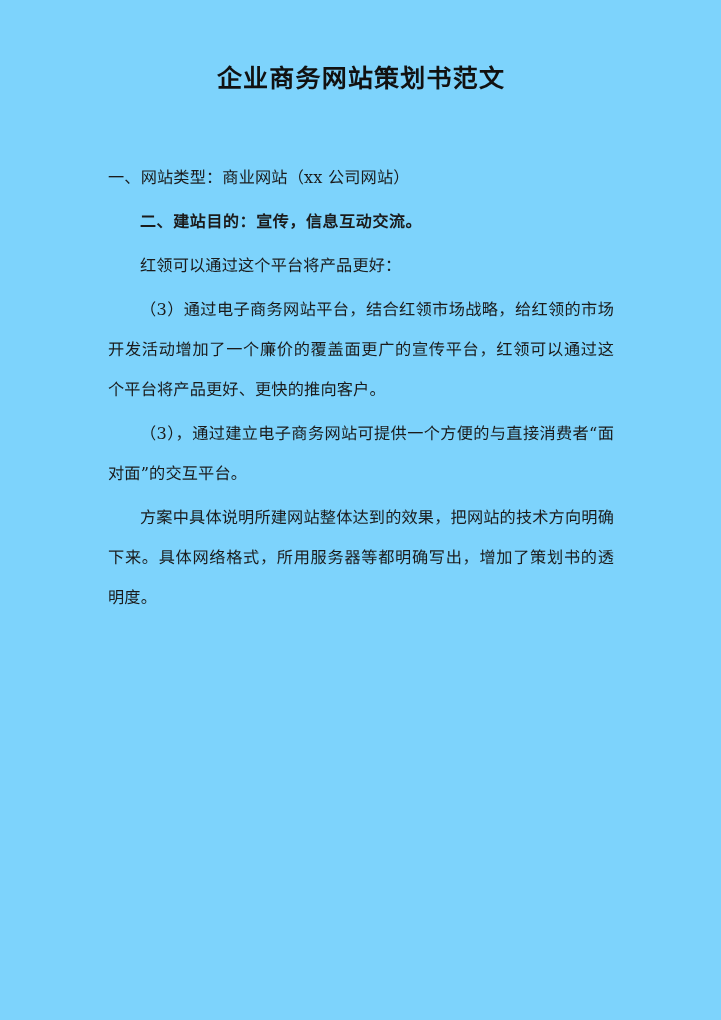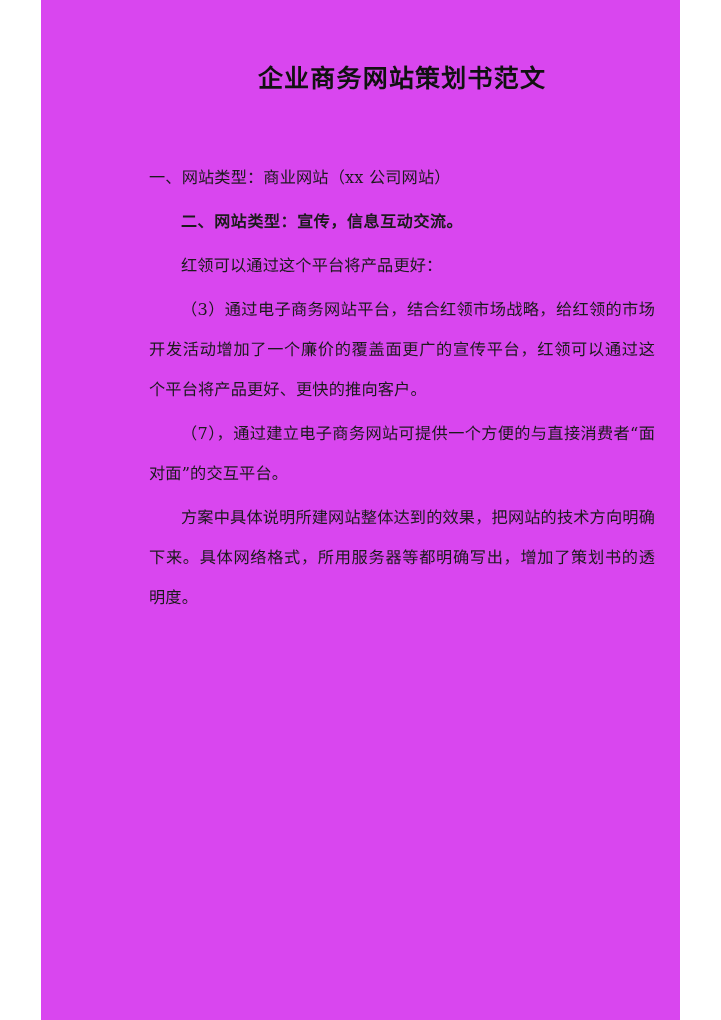--- a/index.html
+++ b/index.html
@@ -10,24 +10,24 @@
   }
 
   body {
     font-family: "DejaVu Serif", "Liberation Serif", serif;
     color: #1b1b1b;
     -webkit-font-smoothing: antialiased;
   }
 
   .page {
     position: relative;
-    width: 639px;
+    width: 721px;
     height: 1020px;
     margin: 0 auto;
-    background: #d946ef;
+    background: #7dd3fc;
     overflow: hidden;
     box-sizing: border-box;
   }
 
   .doc-body {
     position: absolute;
     left: 104px;
     top: 62px;
     width: 514px;
   }
@@ -81,28 +81,28 @@
 
 <div class="page">
   <div class="doc-body">
 
     <h1 class="doc-title">企业商务网站策划书范文</h1>
 
     <div class="title-gap"></div>
 
     <p class="para no-indent">一、网站类型：商业网站（xx 公司网站）</p>
 
-    <p class="para indent heading-bold">二、网站类型：宣传，信息互动交流。</p>
+    <p class="para indent heading-bold">二、建站目的：宣传，信息互动交流。</p>
 
     <p class="para indent">红领可以通过这个平台将产品更好：</p>
 
 
     <p class="para indent">（3）通过电子商务网站平台，结合红领市场战略，给红领的市场开发活动增加了一个廉价的覆盖面更广的宣传平台，红领可以通过这个平台将产品更好、更快的推向客户。</p>
 
-    <p class="para indent">（7），通过建立电子商务网站可提供一个方便的与直接消费者“面对面”的交互平台。</p>
+    <p class="para indent">（3），通过建立电子商务网站可提供一个方便的与直接消费者“面对面”的交互平台。</p>
 
 
 
 
     <p class="para indent">方案中具体说明所建网站整体达到的效果，把网站的技术方向明确下来。具体网络格式，所用服务器等都明确写出，增加了策划书的透明度。</p>
 
   </div>
 </div>
 
 </body></html>

